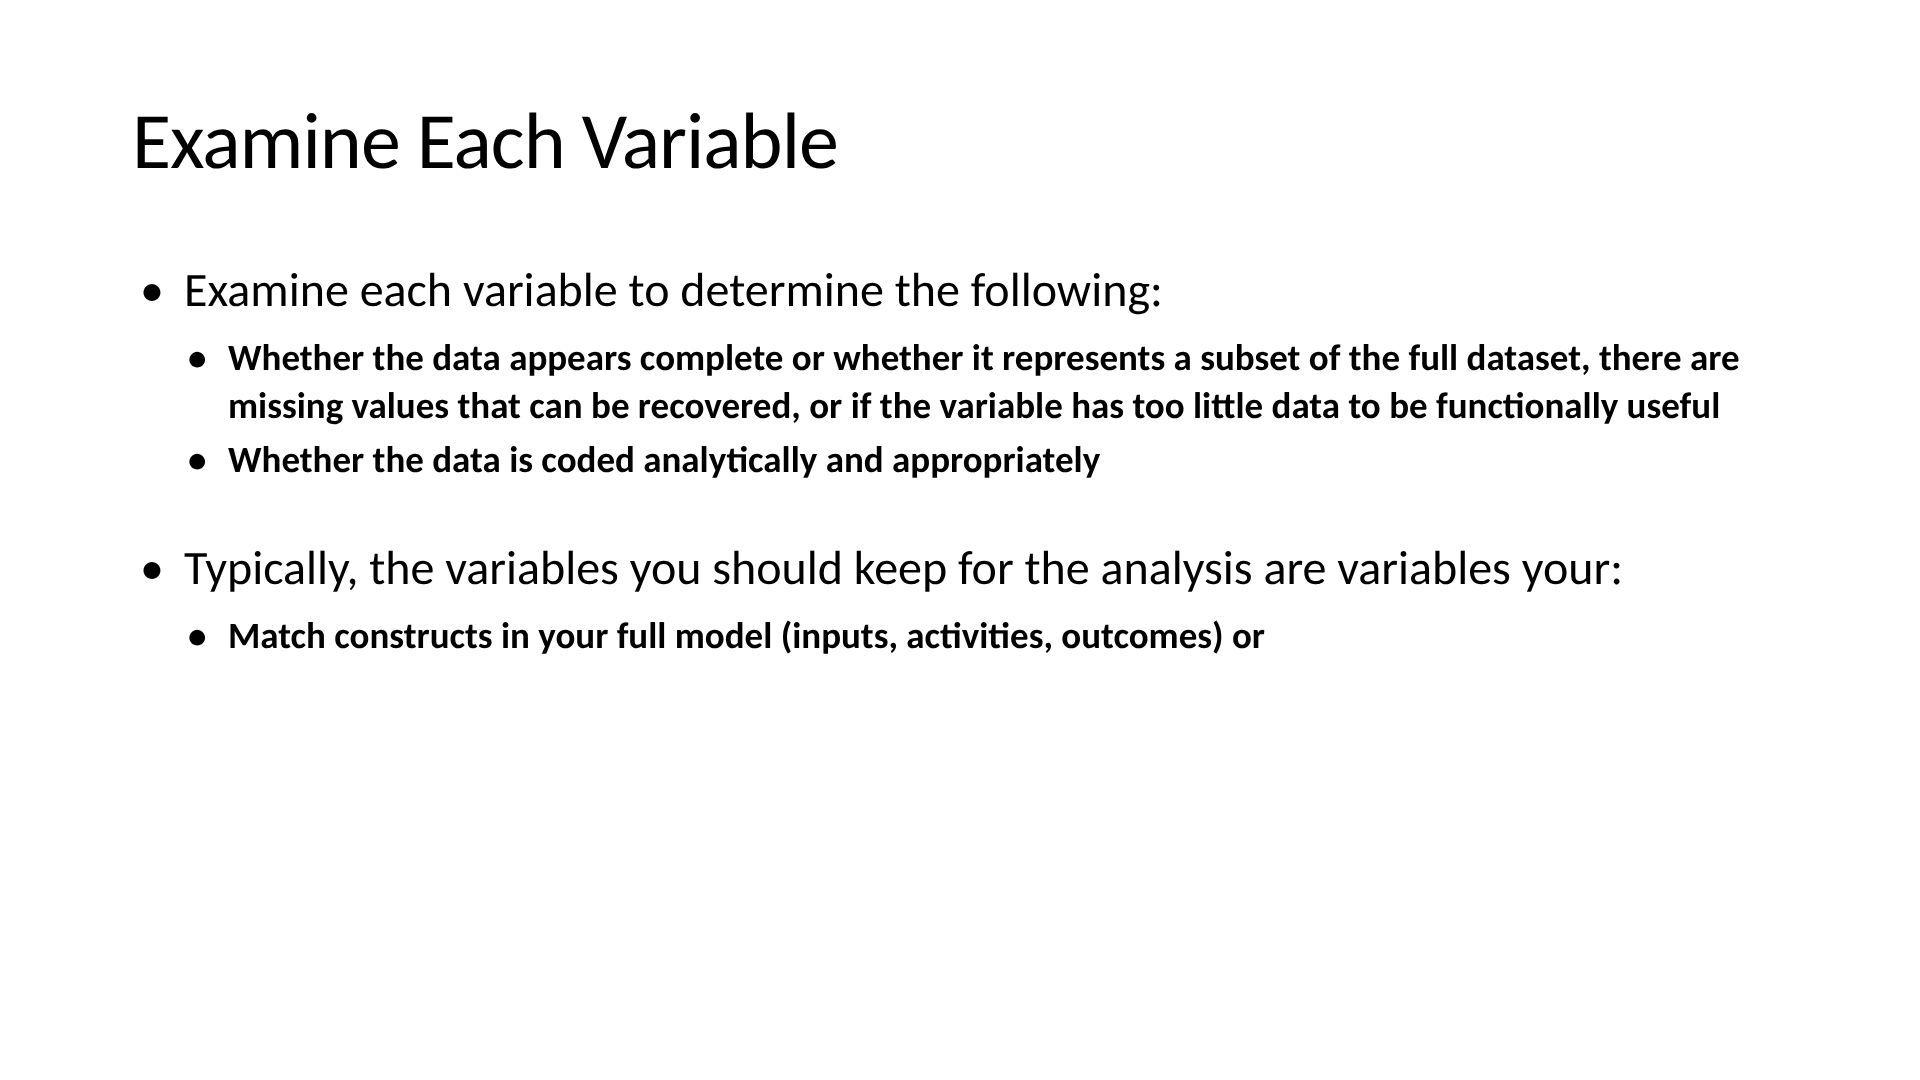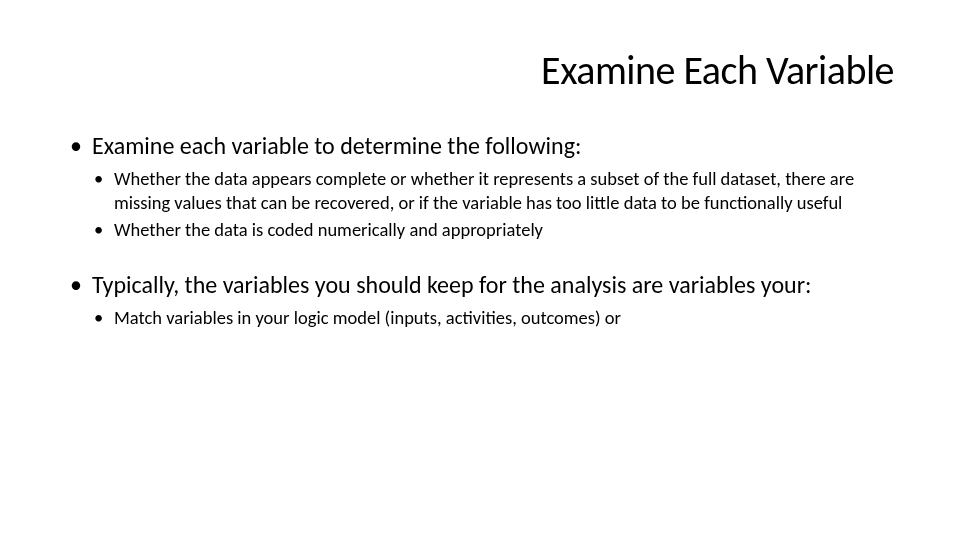--- a/index.html
+++ b/index.html
@@ -1,38 +1,38 @@
 <!DOCTYPE html>
 <html><head>
   <meta charset="utf-8">
   <style>
     * { box-sizing: border-box; margin: 0; padding: 0; }
     html, body { width: 960px; height: 540px; background: #fff; font-family: Calibri, "Segoe UI", Arial, sans-serif; color: #000; }
     .slide { width: 960px; height: 540px; padding: 46px 66px 0 66px; }
-    .title { font-size: 40px; font-weight: 400; letter-spacing: -0.5px; margin-bottom: 36px; text-align: right; }
+    .title { font-size: 40px; font-weight: 400; letter-spacing: -0.5px; margin-bottom: 36px; }
     ul { list-style: none; }
     .lvl1 > li { position: relative; padding-left: 26px; font-size: 24px; line-height: 1.25; margin-bottom: 10px; margin-top: 28px; }
     .lvl1 > li::before { content: "•"; position: absolute; left: 4px; top: 0; font-size: 24px; }
     .lvl2 { margin-top: 6px; margin-bottom: 4px; }
-    .lvl2 > li { position: relative; padding-left: 22px; font-size: 18.5px; line-height: 1.28; margin-bottom: 4px; }
+    .lvl2 > li { position: relative; padding-left: 22px; font-size: 18.5px; line-height: 1.28; margin-bottom: 4px; font-weight: bold; }
     .lvl2 > li::before { content: "•"; position: absolute; left: 2px; top: 0; font-size: 18.5px; }
   </style>
 </head>
 <body>
 
 <div class="slide">
   <h1 class="title">Examine Each Variable</h1>
   <ul class="lvl1">
     <li>
       <span>Examine each variable to determine the following:</span>
       <ul class="lvl2">
         <li>Whether the data appears complete or whether it represents a subset of the full dataset, there are missing values that can be recovered, or if the variable has too little data to be functionally useful</li>
-        <li>Whether the data is coded numerically and appropriately</li>
+        <li>Whether the data is coded analytically and appropriately</li>
       </ul>
     </li>
     <li>
       <span>Typically, the variables you should keep for the analysis are variables your:</span>
       <ul class="lvl2">
-        <li>Match variables in your logic model (inputs, activities, outcomes) or</li>
+        <li>Match constructs in your full model (inputs, activities, outcomes) or</li>
       </ul>
     </li>
   </ul>
 </div>
 
 </body></html>

